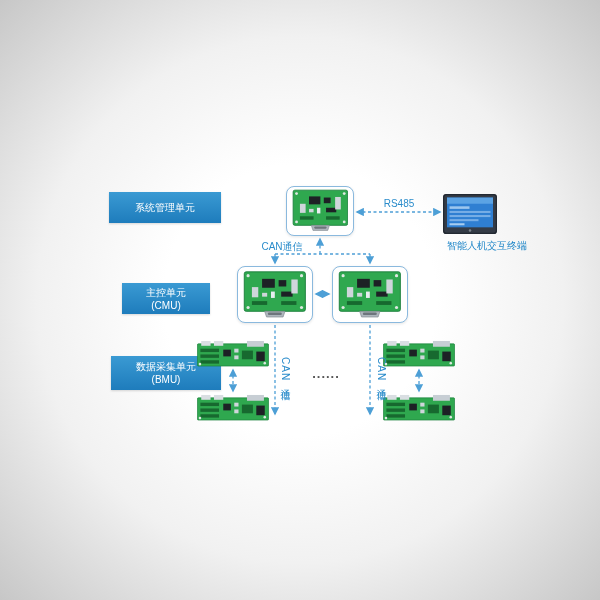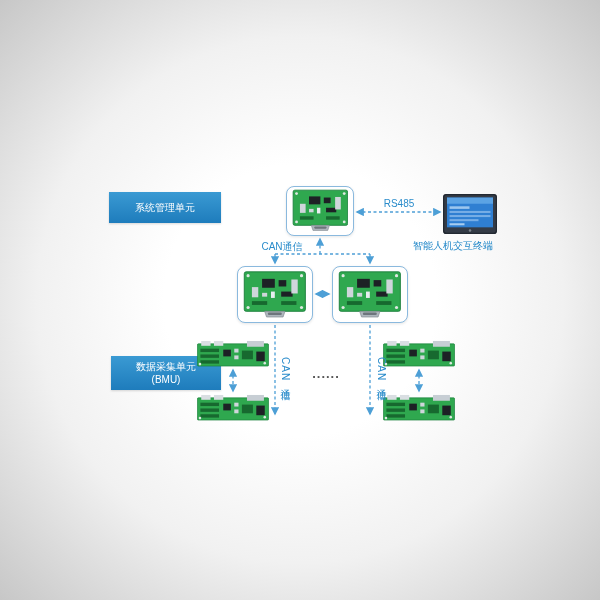--- a/index.html
+++ b/index.html
@@ -32,21 +32,21 @@
   .pos-cmu2 { left:332px; top:266px; width:76px; height:57px; }
   .board-box svg { width:86%; height:90%; }
 
   .bmu { position:absolute; width:72px; height:27px; }
   .pos-bmu-l1 { left:197px; top:340px; }
   .pos-bmu-l2 { left:197px; top:394px; }
   .pos-bmu-r1 { left:383px; top:340px; }
   .pos-bmu-r2 { left:383px; top:394px; }
 
   .icu-screen { position:absolute; left:443px; top:194px; width:54px; height:40px; }
-  .icu-label  { position:absolute; left:413px; top:239px; width:114px; text-align:left;
+  .icu-label  { position:absolute; left:413px; top:239px; width:114px; text-align:right;
                 color:#1f86c8; font-size:10px; line-height:14px; }
 
   .wire-label { position:absolute; color:#2a8ccb; font-size:10px; }
   .rs485   { left:379px; top:198px; width:40px; text-align:center; }
   .can-top { left:258px; top:240px; width:48px; text-align:center; }
   .vertical { writing-mode:vertical-rl; text-orientation:mixed; letter-spacing:1px; height:52px; }
   .can-left  { left:278px; top:357px; }
   .can-right { left:374px; top:357px; }
 
   .dots { position:absolute; left:300px; top:366px; width:52px; text-align:center;
@@ -127,20 +127,24 @@
       <line x1="275" y1="325" x2="275" y2="414" marker-end="url(#ah-e)"></line>
       <line x1="370" y1="325" x2="370" y2="414" marker-end="url(#ah-e)"></line>
       <line x1="233" y1="370" x2="233" y2="391" marker-start="url(#ah-s)" marker-end="url(#ah-e)"></line>
       <line x1="419" y1="370" x2="419" y2="391" marker-start="url(#ah-s)" marker-end="url(#ah-e)"></line>
     </g>
   </svg>
 
   <div class="lbl lbl-emu">
     <div>系统管理单元</div>
   </div>
+  <div class="lbl lbl-cmu">
+    <div>主控单元</div>
+    <div>(CMU)</div>
+  </div>
   <div class="lbl lbl-bmu">
     <div>数据采集单元</div>
     <div>(BMU)</div>
   </div>
 
   <div class="board-box pos-emu">
     <svg viewBox="0 0 100 76">
         <use href="#pcb-main" width="100" height="76"></use>
       </svg>
   </div>

